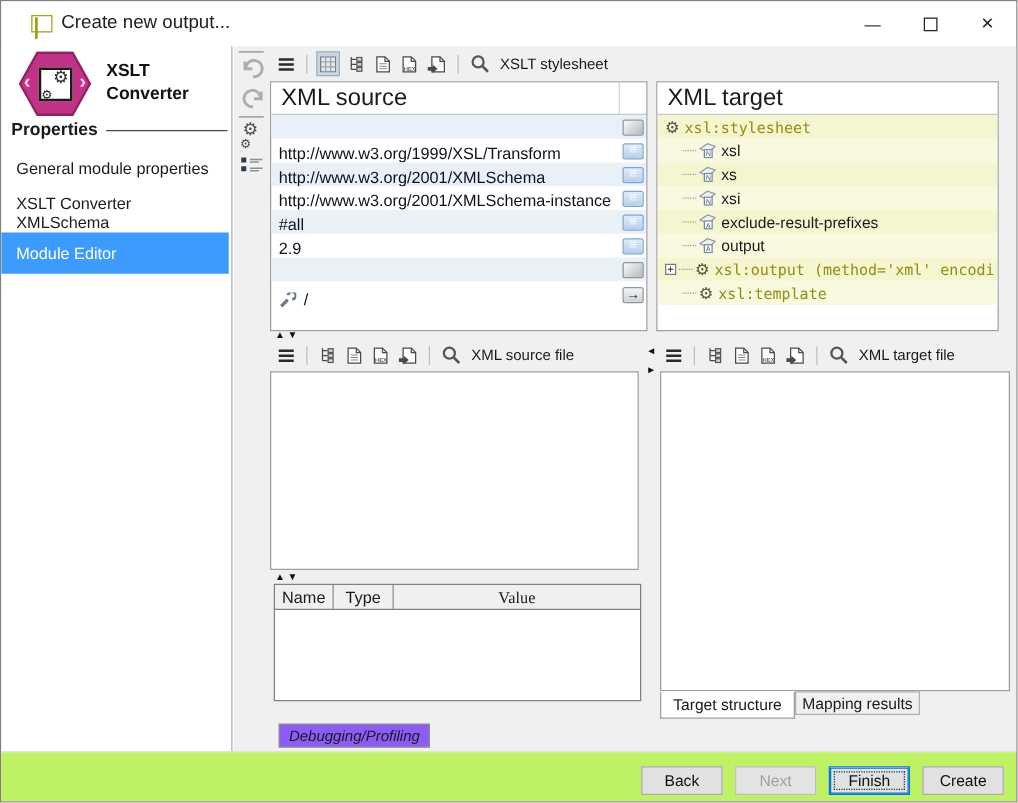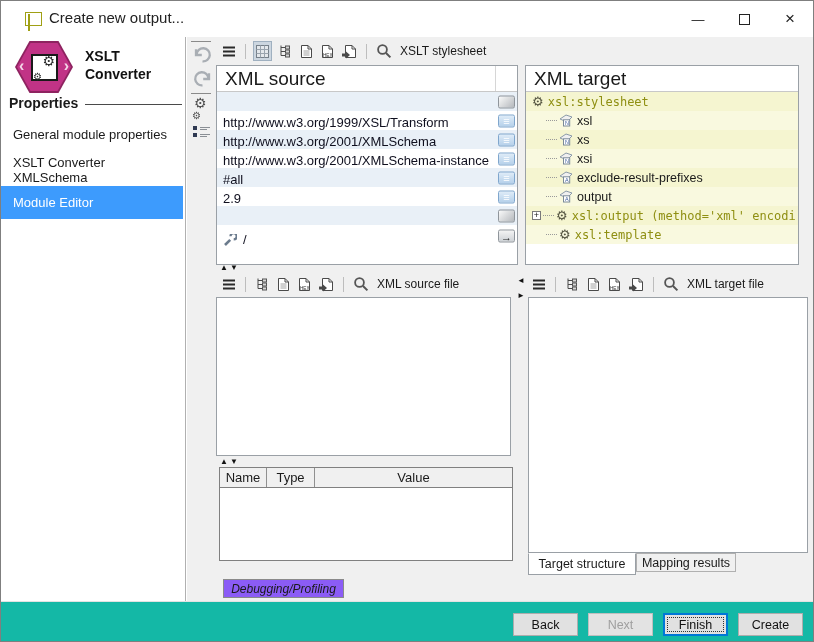--- a/index.html
+++ b/index.html
@@ -82,30 +82,30 @@
   .expander { width:9px; height:9px; border:1px solid #7a7a7a; background:#fff; font-size:9px;
     line-height:7px; text-align:center; color:#222; margin-right:2px; flex:0 0 9px; }
   .attr-ico { margin-right:3px; flex:0 0 15px; }
   
   .split-tri { position:absolute; font-size:8px; color:#111; line-height:8px; cursor:default; }
   
   .wtable { position:absolute; background:#fff; border:1px solid #808080;text-align:center; }
   .wtable .thead { display:flex; height:20px; background:#f0f0f0; border-bottom:1px solid #808080; }
   .wtable .th { display:flex; align-items:center; justify-content:center; font-size:13px;
     border-right:1px solid #909090; }
-  .wtable .th:last-child { border-right:none; }
+  .wtable .th:last-child { border-right:none;font-family:Liberation Serif, serif; }
   
   .btab { position:absolute; height:20px; display:flex; align-items:center; justify-content:center;
     font-size:12.5px; cursor:default; }
   .btab.sel { background:#fff; border:1px solid #9aa0a6; border-top:1px solid #fff; height:22px; }
   .btab.unsel { background:#f0f0f0; border:1px solid #b0b0b0; height:19px; }
   .debug-btn { position:absolute; left:222px; top:578px; width:121px; height:19px; background:#8b5cf6;
     border:1px solid #8a8a8a; font-size:12px; display:flex; align-items:center; justify-content:center;font-style:italic; }
   
-  .footer { position:absolute; left:0; top:600px; width:100%; height:42px; background:#14b8a6;
+  .footer { position:absolute; left:0; top:600px; width:100%; height:42px; background:#bef264;
     border-top:1px solid #e2e2e2; }
   .f-btn { position:absolute; top:11px; width:65px; height:23px; background:#e1e1e1;
     border:1px solid #adadad; font-size:12.5px; font-family:"Liberation Sans", sans-serif; color:#111; }
   .f-btn.disabled { color:#9f9f9f; background:#e3e3e3; border-color:#bfbfbf; }
   .f-btn.focused { border:1px solid #0078d7; box-shadow:inset 0 0 0 1px #0078d7; outline:1px dotted #333; outline-offset:-5px; }
   svg { display:block; }
 </style>
 </head>
 <body>
 

